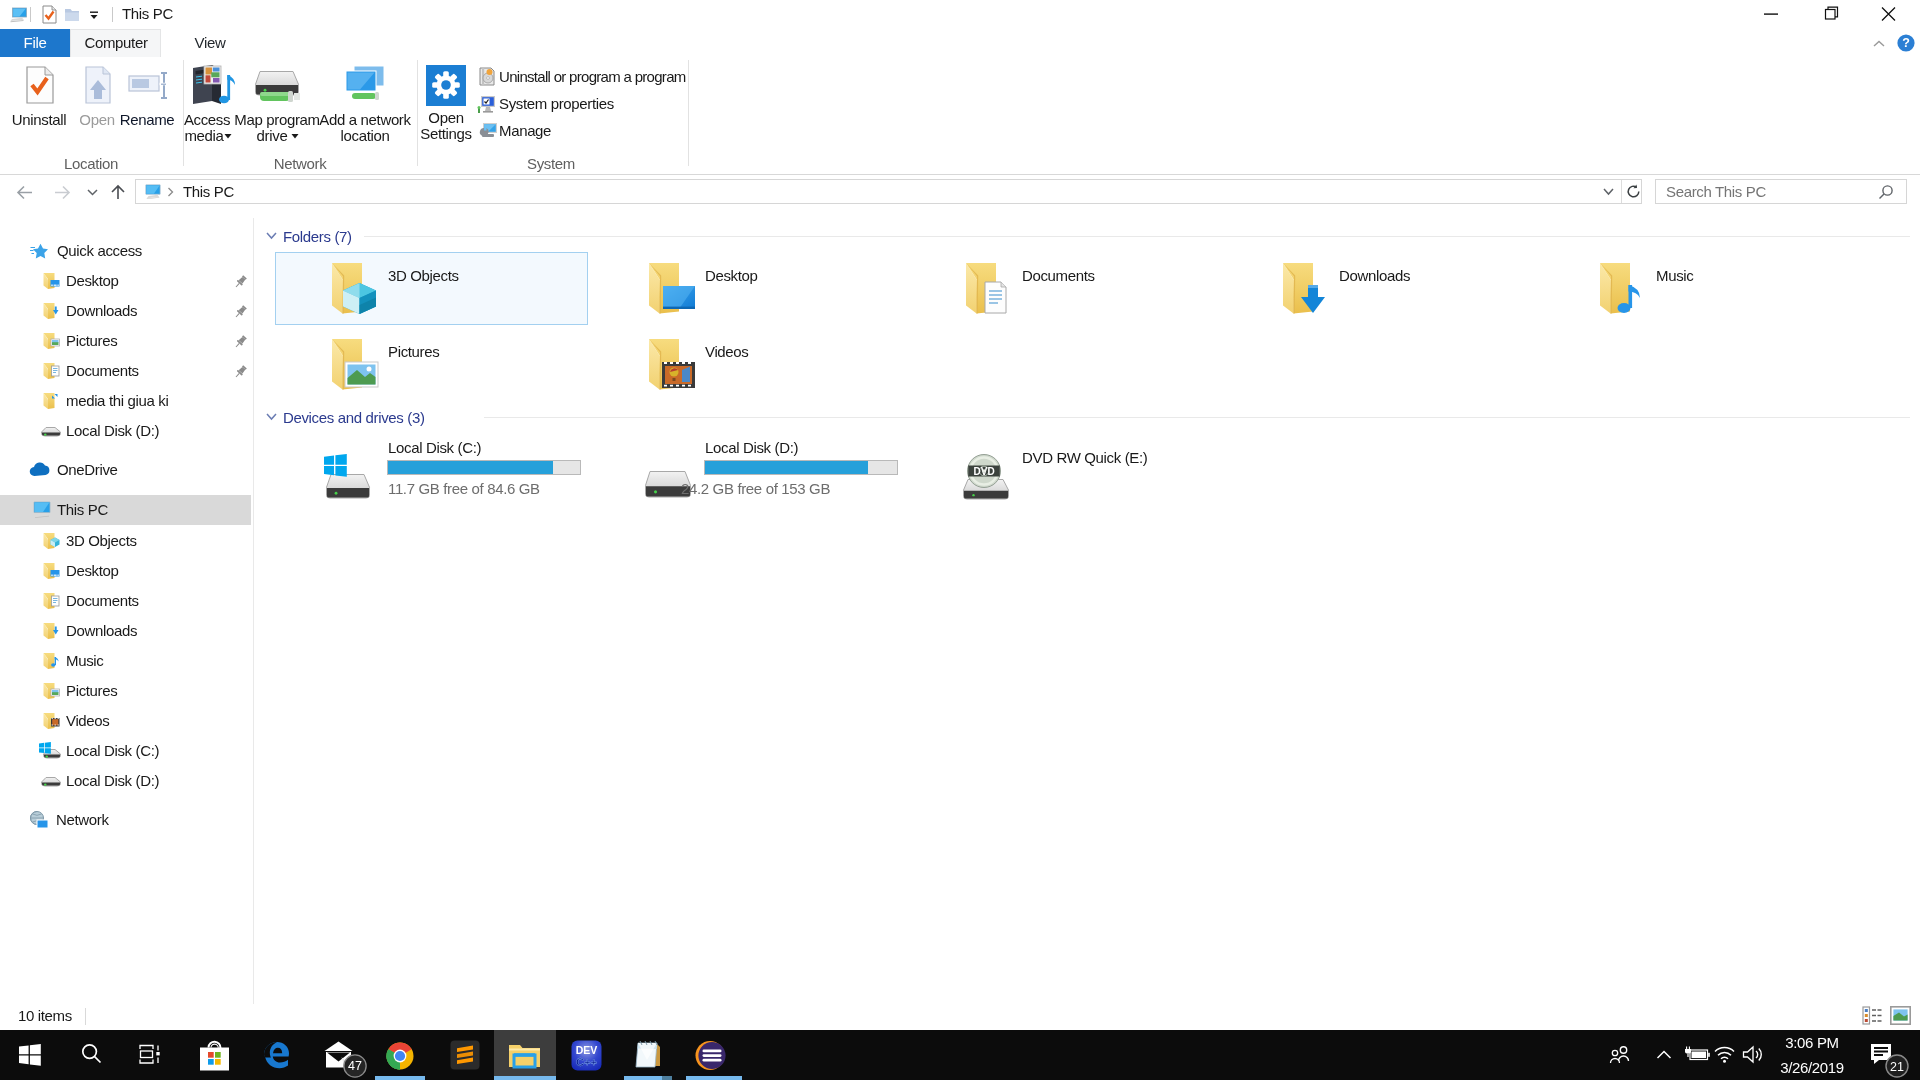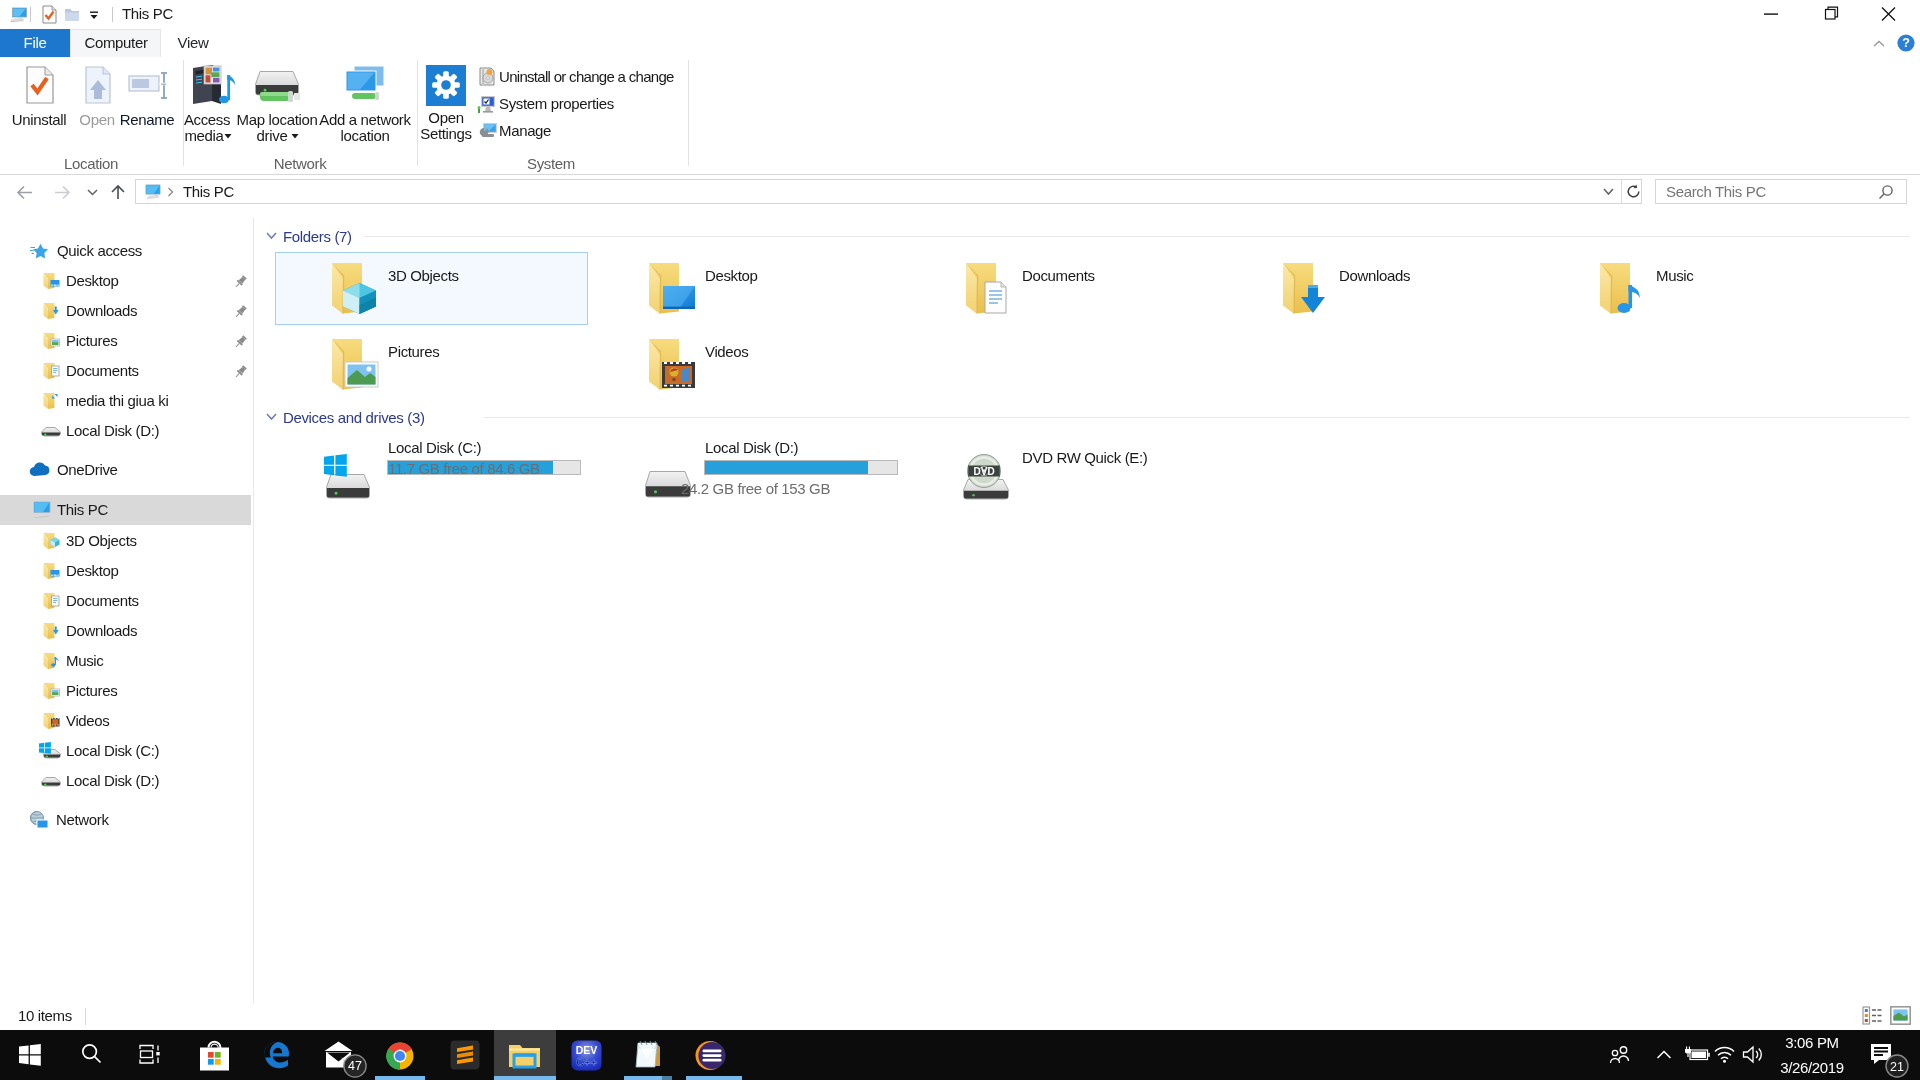--- a/index.html
+++ b/index.html
@@ -59,21 +59,21 @@
     <rect x="6" y="7.4" width="14" height="1.4" fill="#111"></rect>
     <rect x="67.5" y="3.5" width="9.5" height="9.5" fill="none" stroke="#111" stroke-width="1.2"></rect>
     <path d="M70,3.5 L70,1.2 L79.5,1.2 L79.5,10.8 L77,10.8" fill="none" stroke="#111" stroke-width="1.2"></path>
     <path d="M124,1.5 L137,14.5 M137,1.5 L124,14.5" stroke="#111" stroke-width="1.3"></path>
   </svg>
 <div class="ab" style="left:0;top:29px;width:1920px;height:28px;background:#fff"></div>
 <div class="ab" style="left:0;top:29px;width:70px;height:28px;background:#1d77cc"></div>
 <div class="t tc" style="left:35px;top:33px;color:#fff">File</div>
 <div class="ab" style="left:70px;top:29px;width:91px;height:28px;background:#f5f6f7;border:1px solid #e4e5e6;border-bottom:none"></div>
 <div class="t tc" style="left:116px;top:33px;color:#1a1a1a">Computer</div>
-<div class="t tc" style="left:193px;top:33px;color:#24292e">View</div>
+<div class="t tc" style="left:210px;top:33px;color:#24292e">View</div>
 <svg class="ab" style="left:1872px;top:39px" width="14" height="9" viewBox="0 0 14 9">
     <path d="M2,7 L7,2.4 L12,7" fill="none" stroke="#9a9a9a" stroke-width="1.4"></path>
   </svg>
 <svg class="ab" style="left:1897px;top:34px" width="18" height="18" viewBox="0 0 18 18">
     <circle cx="9" cy="9" r="8.6" fill="#2b7fd4"></circle>
     <text x="9" y="13.3" font-size="12.5" font-weight="bold" fill="#fff" text-anchor="middle" font-family="Liberation Sans">?</text>
   </svg>
 <div class="ab" style="left:0;top:57px;width:1920px;height:118px;background:#fff;border-bottom:1px solid #d8d8d8"></div>
 <svg class="ab" style="left:26px;top:66px" width="28" height="38" viewBox="0 0 28 38">
     <path d="M1,1 L19,1 L27,9 L27,37 L1,37 Z" fill="#fdfdfd" stroke="#9a9a9a" stroke-width="1.2"></path>
@@ -121,21 +121,21 @@
     <path d="M6,1.5 L39,1.5 L44.5,14.3 L44.5,22.5 Q44.5,25 41,25 L5,25 Q1.5,25 1.5,22.5 L1.5,14.3 Z" fill="url(#slabg)" stroke="#a8a8a8" stroke-width="1"></path>
     <path d="M2,15.079999999999998 L44,15.079999999999998 L44,23 Q44,24.5 41,24.5 L5,24.5 Q2,24.5 2,23 Z" fill="#3b3b3b"></path>
     <circle cx="11.04" cy="20.28" r="1.43" fill="#46d04a"></circle>
   </svg>
 <svg class="ab" style="left:258px;top:90px" width="44" height="16" viewBox="0 0 44 16">
     <rect x="2" y="2" width="30" height="9" rx="4" fill="#62c45e"></rect>
     <rect x="2" y="2" width="30" height="4" rx="2" fill="#8fd88c"></rect>
     <rect x="30" y="1" width="5" height="11" rx="1.5" fill="#cfd6cf"></rect>
     <rect x="36" y="3" width="6" height="7" fill="#e3e8e3"></rect>
   </svg>
-<div class="t tc" style="left:277px;top:110px">Map location</div>
+<div class="t tc" style="left:277px;top:110px">Map program</div>
 <div class="t tc" style="left:272px;top:126px">drive</div>
 <svg class="ab" style="left:291px;top:133px" width="8" height="6" viewBox="0 0 8 6">
     <path d="M0.5,1 L7.5,1 L4,5.5 Z" fill="#1a1a1a"></path>
   </svg>
 <svg class="ab" style="left:344px;top:64px" width="42" height="40" viewBox="0 0 42 40">
     <rect x="10" y="2" width="30" height="20" fill="#7dbcec" stroke="#fff" stroke-width="1"></rect>
     <rect x="2" y="7" width="30" height="20" fill="#2b99e8" stroke="#fff" stroke-width="1"></rect>
     <path d="M3.5,8.5 L30.5,8.5 L16,25.5 L3.5,25.5 Z" fill="#55b1f0"></path>
     <rect x="8" y="29" width="24" height="6" rx="3" fill="#62c45e"></rect>
     <rect x="31" y="28" width="4" height="8" rx="1.5" fill="#cfd6cf"></rect>
@@ -165,21 +165,21 @@
   </svg>
 <div class="t tc" style="left:446px;top:108px">Open</div>
 <div class="t tc" style="left:446px;top:124px">Settings</div>
 <svg class="ab" style="left:477px;top:67px" width="19" height="19" viewBox="0 0 19 19">
     <path d="M3,1 L14,1 L17,4 L17,18 L3,18 Z" fill="#e9e9e9" stroke="#8a8a8a" stroke-width="1"></path>
     <rect x="5" y="1" width="2.2" height="17" fill="#c2c2c2"></rect>
     <circle cx="11" cy="11" r="5" fill="#d8d8d8" stroke="#9a9a9a" stroke-width="0.8"></circle>
     <circle cx="11" cy="11" r="1.4" fill="#fff" stroke="#9a9a9a" stroke-width="0.6"></circle>
     <circle cx="12.5" cy="5" r="3" fill="#f0a43c"></circle>
   </svg>
-<div class="t" style="left:499px;top:67px;letter-spacing:-0.7px">Uninstall or change a change</div>
+<div class="t" style="left:499px;top:67px;letter-spacing:-0.7px">Uninstall or program a program</div>
 <svg class="ab" style="left:477px;top:94px" width="19" height="20" viewBox="0 0 19 20">
     <rect x="1" y="14" width="2" height="5" fill="#4a9e4a"></rect>
     <circle cx="2" cy="13.5" r="1.5" fill="#62c45e"></circle>
     <rect x="4" y="2" width="14" height="11" fill="#c9c9c9"></rect>
     <rect x="5.2" y="3.2" width="11.6" height="8.6" fill="#2b5fd9"></rect>
     <rect x="6.5" y="4.5" width="6" height="6" fill="#fff"></rect>
     <path d="M7.5,7.5 L9,9 L11.5,5.5" stroke="#1a1a1a" stroke-width="1.2" fill="none"></path>
     <path d="M9,13 L13,13 L14,17 L8,17 Z" fill="#b9b9b9"></path>
     <rect x="6" y="17" width="10" height="1.6" fill="#9a9a9a"></rect>
   </svg>
@@ -484,21 +484,21 @@
 <svg class="ab" style="left:323,top:0" width="0" height="0"></svg>
 <svg class="ab" style="left:324px;top:454px" width="23" height="23" viewBox="0 0 22 22">
     <path d="M0,2.6 L9.6,1.4 L9.6,10.2 L0,10.2 Z" fill="#00a7ee"></path>
     <path d="M10.9,1.2 L21.8,0 L21.8,10.2 L10.9,10.2 Z" fill="#00a7ee"></path>
     <path d="M0,11.5 L9.6,11.5 L9.6,20.3 L0,19.1 Z" fill="#00a7ee"></path>
     <path d="M10.9,11.5 L21.8,11.5 L21.8,21.7 L10.9,20.5 Z" fill="#00a7ee"></path>
   </svg>
 <div class="t" style="left:388px;top:438px">Local Disk (C:)</div>
 <div class="ab" style="left:387px;top:460px;width:194px;height:15px;background:#e6e6e6;border:1px solid #b9b9b9"></div>
 <div class="ab" style="left:388px;top:461px;width:165px;height:13px;background:#26a0da"></div>
-<div class="t gy" style="left:388px;top:459px">11.7 GB free of 84.6 GB</div>
+<div class="t gy" style="left:388px;top:479px">11.7 GB free of 84.6 GB</div>
 <svg class="ab" style="left:644px;top:470px" width="48" height="28" viewBox="0 0 48 28">
     <path d="M6,1.5 L41,1.5 L46.5,15.400000000000002 L46.5,24.5 Q46.5,27 43,27 L5,27 Q1.5,27 1.5,24.5 L1.5,15.400000000000002 Z" fill="url(#slabg)" stroke="#a8a8a8" stroke-width="1"></path>
     <path d="M2,16.24 L46,16.24 L46,25 Q46,26.5 43,26.5 L5,26.5 Q2,26.5 2,25 Z" fill="#3b3b3b"></path>
     <circle cx="11.52" cy="21.84" r="1.54" fill="#46d04a"></circle>
   </svg>
 <div class="t" style="left:705px;top:438px">Local Disk (D:)</div>
 <div class="ab" style="left:704px;top:460px;width:194px;height:15px;background:#e6e6e6;border:1px solid #b9b9b9"></div>
 <div class="ab" style="left:705px;top:461px;width:163px;height:13px;background:#26a0da"></div>
 <div class="t gy" style="left:681px;top:479px">24.2 GB free of 153 GB</div>
 <svg class="ab" style="left:962px;top:478px" width="48" height="22" viewBox="0 0 48 22">

